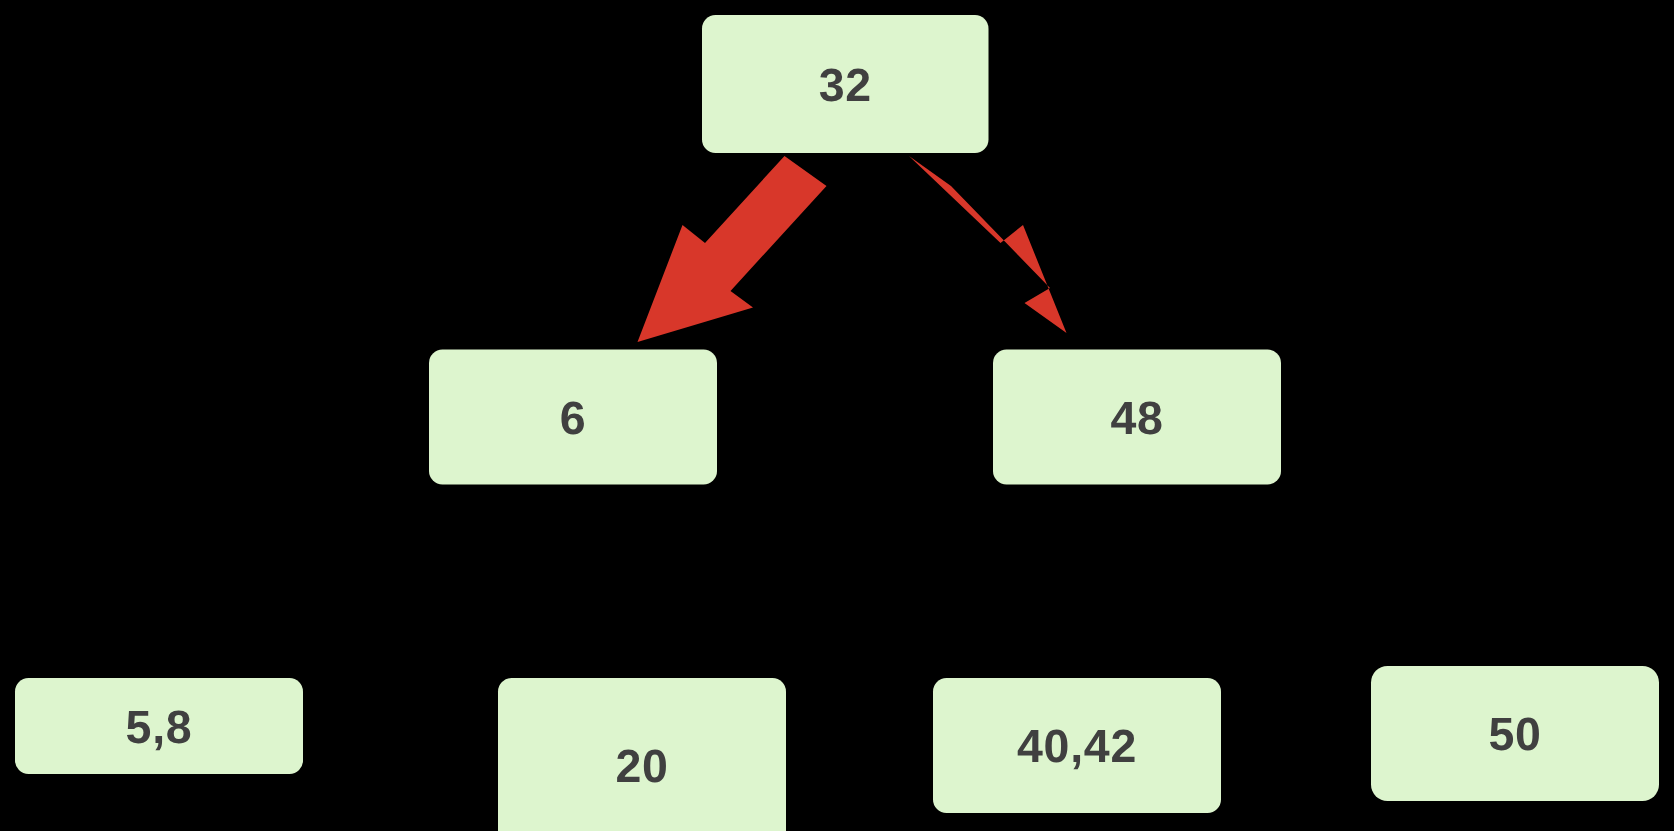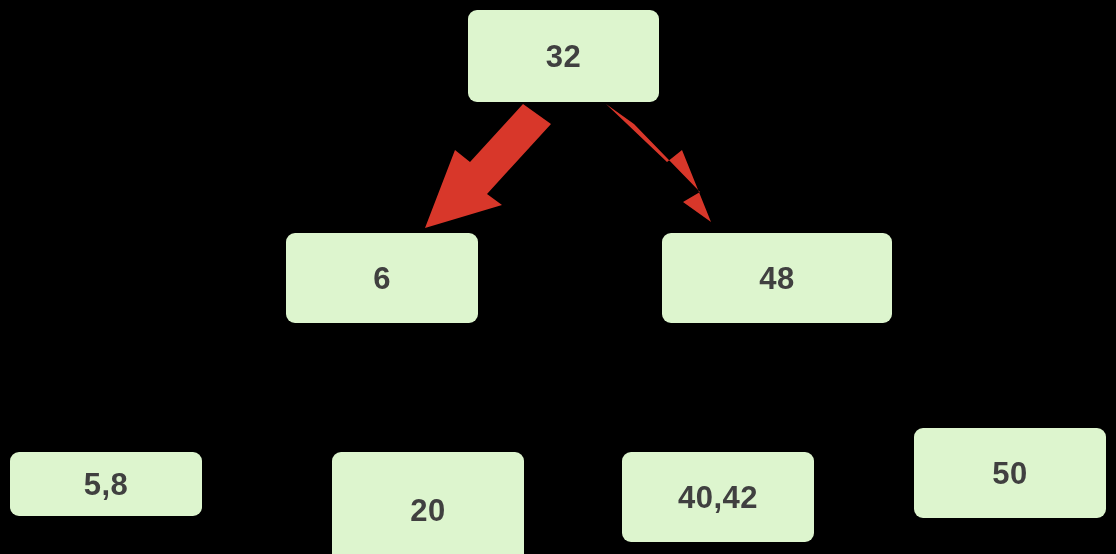--- a/index.html
+++ b/index.html
@@ -54,33 +54,33 @@
   </svg>
 
   <div class="node" style="left:468px; top:10px; width:191px; height:92px;">
     <span class="node-label">32</span>
   </div>
 
   <div class="node" style="left:286px; top:233px; width:192px; height:90px;">
     <span class="node-label">6</span>
   </div>
 
-  <div class="node" style="left:662px; top:233px; width:230px; height:90px;">
+  <div class="node" style="left:662px; top:233px; width:192px; height:90px;">
     <span class="node-label">48</span>
   </div>
 
   <div class="node" style="left:10px; top:452px; width:192px; height:64px;">
     <span class="node-label">5,8</span>
   </div>
 
   <div class="node" style="left:332px; top:452px; width:192px; height:116px;">
     <span class="node-label">20</span>
   </div>
 
   <div class="node" style="left:622px; top:452px; width:192px; height:90px;">
     <span class="node-label">40,42</span>
   </div>
 
-  <div class="node" style="left:914px; top:428px; width:192px; height:90px;">
+  <div class="node" style="left:914px; top:444px; width:192px; height:90px;border-radius:11px;">
     <span class="node-label">50</span>
   </div>
 
 </div>
 
 </body></html>

